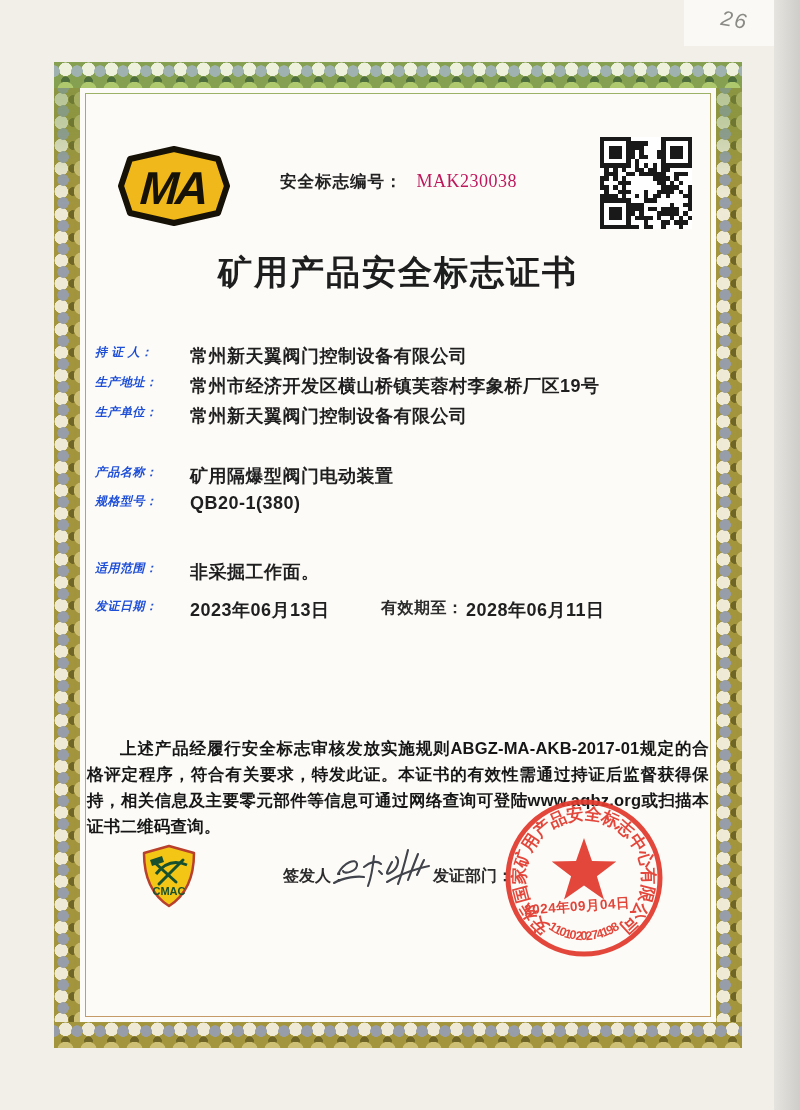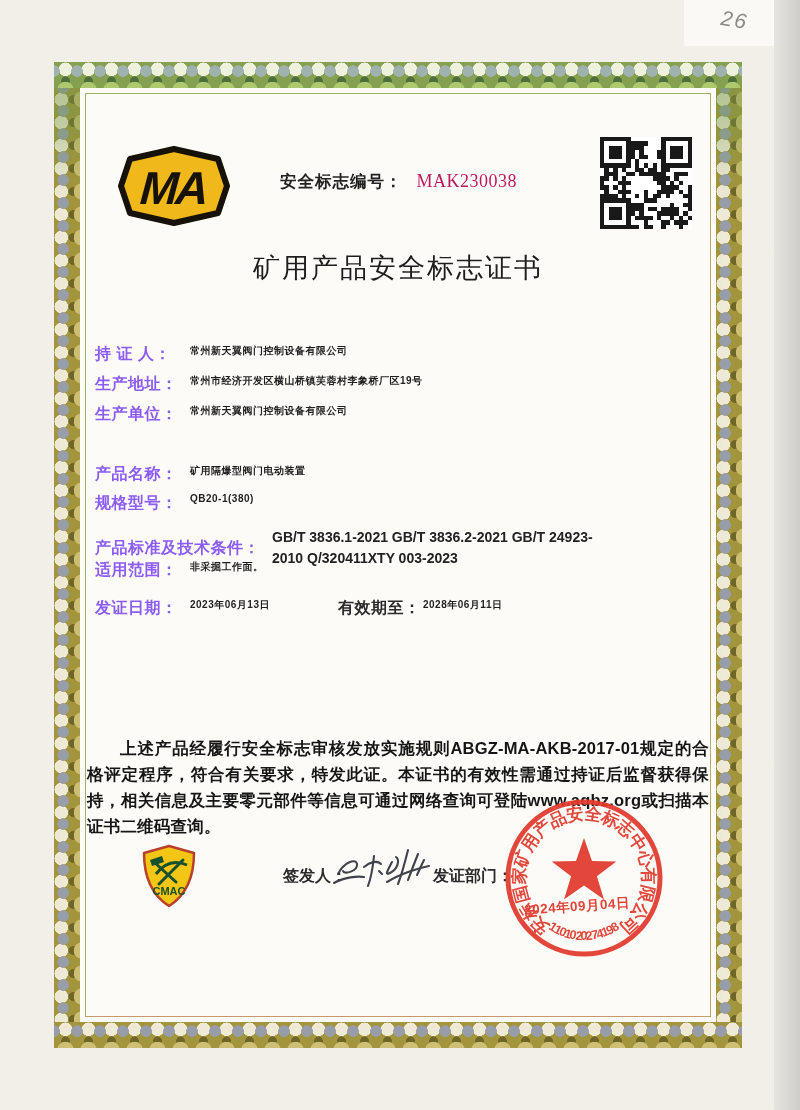--- a/index.html
+++ b/index.html
@@ -40,28 +40,28 @@
     border:1px solid #9cb266;border-bottom-color:#c59a66;border-right-color:#b8a86a;}
   
   .ma-logo{position:absolute;left:118px;top:146px;}
   .certno-line{position:absolute;left:280px;top:171px;display:flex;align-items:flex-start;}
   .certno-label{font-size:16.5px;font-weight:700;color:#222;letter-spacing:1px;}
   .certno-value{font-family:"Liberation Serif",serif;font-size:18px;color:#be185d;margin-left:14px;letter-spacing:.5px;}
   .qr{position:absolute;left:600px;top:137px;width:92px;height:92px;background:#fff;
     display:grid;grid-template-columns:repeat(21,1fr);grid-template-rows:repeat(21,1fr);}
   .qr div.f{background:#191919;}
   .title{position:absolute;left:88px;top:250px;width:620px;text-align:center;
-    font-size:27px;font-weight:400;color:#1e1e1e;letter-spacing:2px;}
+    font-size:34px;font-weight:700;color:#1e1e1e;letter-spacing:2px;}
   
   .row{position:absolute;left:95px;width:620px;display:flex;align-items:flex-start;}
-  .lbl{width:95px;flex:none;font-size:16px;font-weight:700;color:#8b5cf6;letter-spacing:.5px;}
-  .val{font-size:10px;font-weight:700;color:#1f1f1f;letter-spacing:.5px;}
+  .lbl{width:95px;flex:none;font-size:12px;font-weight:700;color:#1d4ed8;letter-spacing:.5px;font-style:italic;}
+  .val{font-size:18px;font-weight:700;color:#1f1f1f;letter-spacing:.5px;}
   .row-std .lbl{width:177px;}
   .val-std{font-size:14px;font-weight:600;color:#222;line-height:21px;letter-spacing:0;}
-  .lbl2{width:85px;flex:none;font-size:16px;font-weight:700;color:#2b2b2b;letter-spacing:.5px;}
+  .lbl2{width:85px;flex:none;font-size:16px;font-weight:700;color:#2b2b2b;letter-spacing:.5px;margin-left:43px;}
   .val-date{width:148px;flex:none;}
   
   .statement{position:absolute;left:87px;top:735px;width:622px;font-size:16.5px;font-weight:700;
     color:#161616;line-height:26px;text-align:justify;text-indent:2em;letter-spacing:.2px;}
   
   .cmac-logo{position:absolute;left:142px;top:844px;}
   .sign-row{position:absolute;left:283px;top:866px;font-size:16px;font-weight:700;color:#2b2b2b;}
   .dept-label{position:absolute;left:433px;top:866px;font-size:16px;font-weight:700;color:#2b2b2b;}
   .signature{position:absolute;left:330px;top:840px;}
   
@@ -560,27 +560,20 @@
     <span class="lbl">生产单位：</span>
     <span class="val">常州新天翼阀门控制设备有限公司</span>
   </div>
   <div class="row" style="top:464px">
     <span class="lbl">产品名称：</span>
     <span class="val">矿用隔爆型阀门电动装置</span>
   </div>
   <div class="row" style="top:493px">
     <span class="lbl">规格型号：</span>
     <span class="val">QB20-1(380)</span>
-  </div>
-  <div class="row row-std" style="top:527px;align-items:center;">
-    <span class="lbl">产品标准及技术条件：</span>
-    <span class="val val-std">
-      <span style="display:block">GB/T 3836.1-2021 GB/T 3836.2-2021 GB/T 24923-</span>
-      <span style="display:block">2010 Q/320411XTY 003-2023</span>
-    </span>
   </div>
   <div class="row" style="top:560px">
     <span class="lbl">适用范围：</span>
     <span class="val">非采掘工作面。</span>
   </div>
   <div class="row" style="top:598px">
     <span class="lbl">发证日期：</span>
     <span class="val val-date">2023年06月13日</span>
     <span class="lbl2">有效期至：</span>
     <span class="val">2028年06月11日</span>

